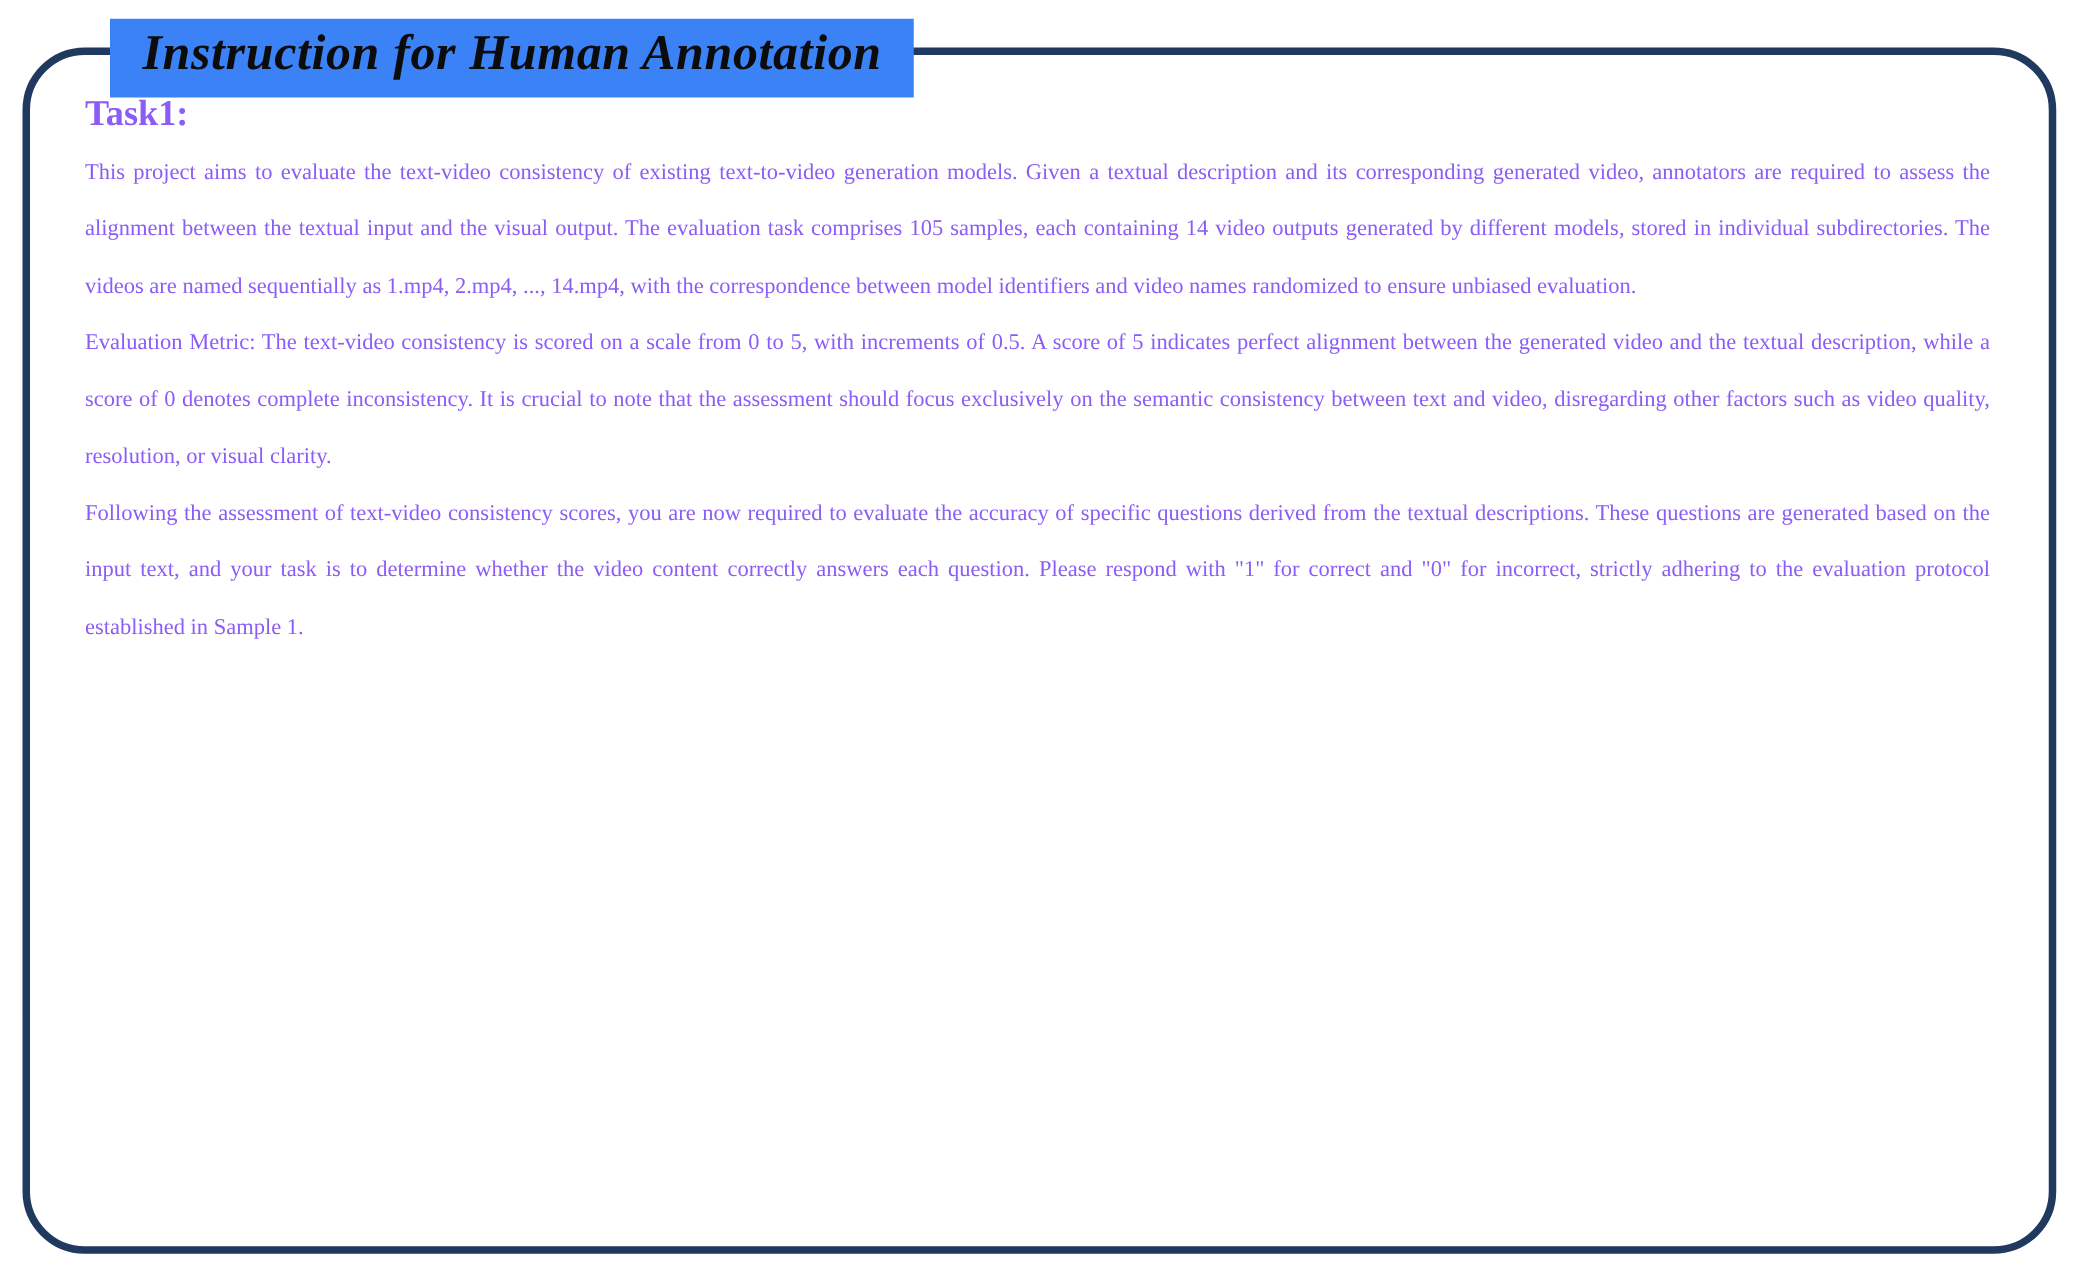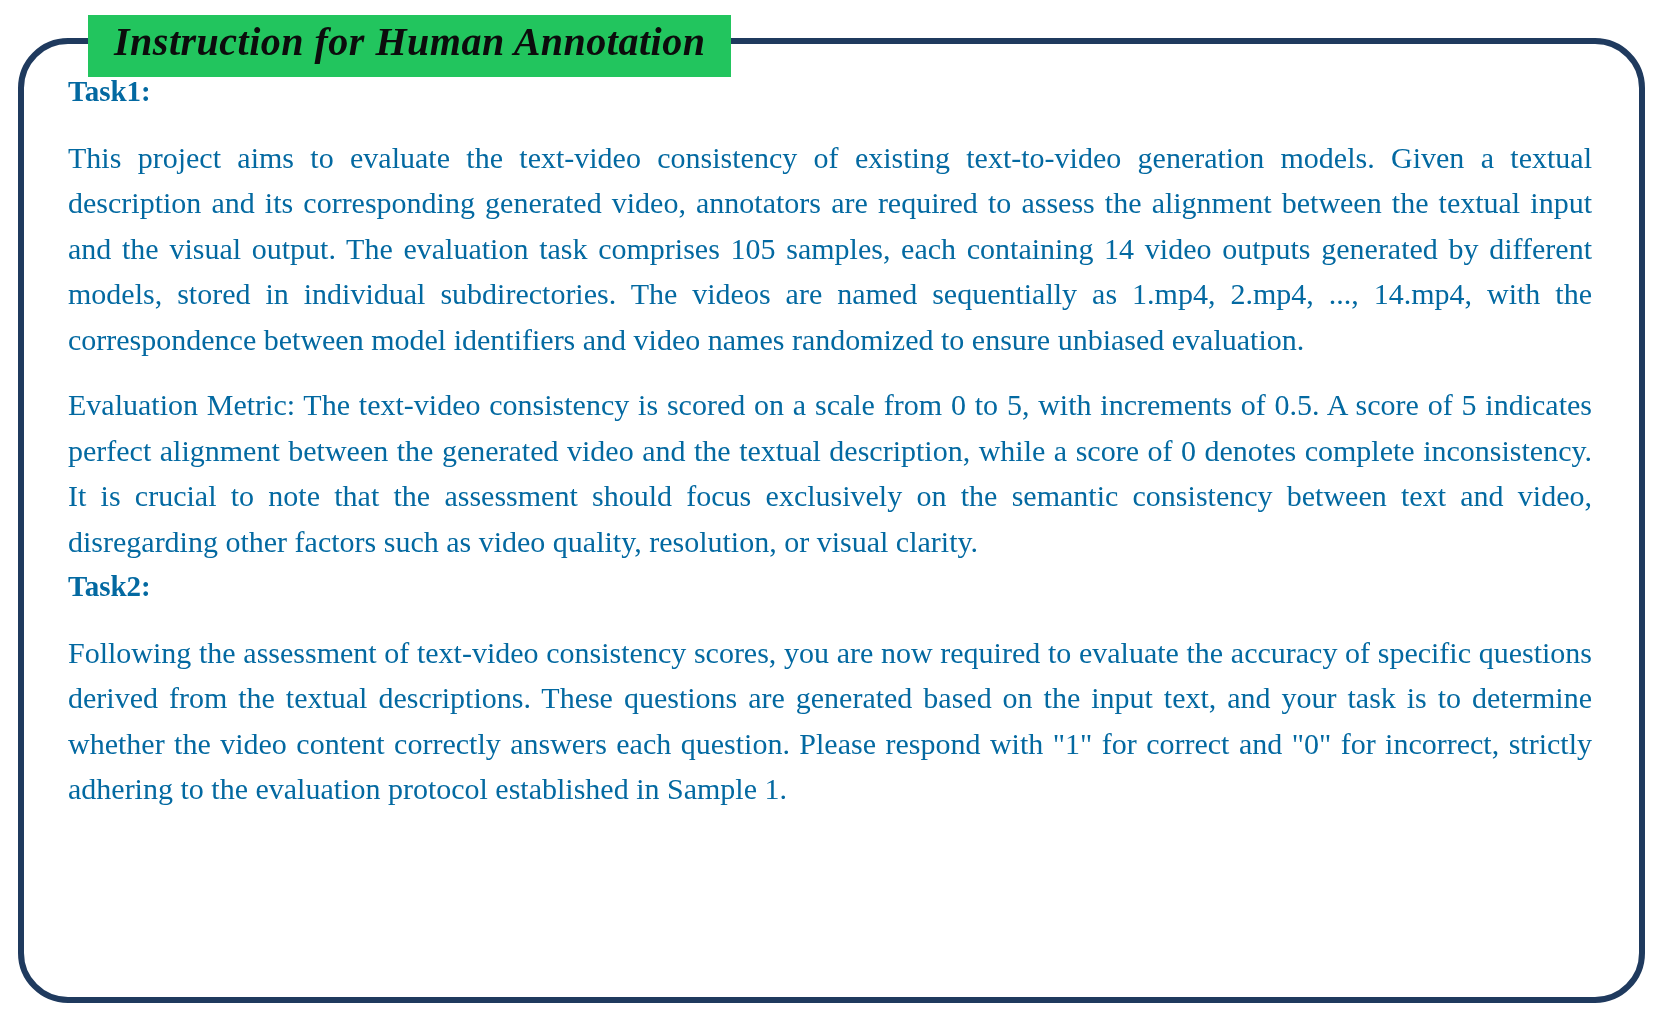--- a/index.html
+++ b/index.html
@@ -23,67 +23,65 @@
     width: 1627px;
     height: 965px;
     border: 6px solid #1f3a5e;
     border-radius: 50px;
     background: #ffffff;
   }
   .legend {
     position: absolute;
     top: -29px;
     left: 64px;
-    background: #22c55e;
+    background: #3b82f6;
     padding: 0 26px;
     line-height: 54px;
     white-space: nowrap;
   }
   .legend .title-text {
     font-size: 40px;
     font-weight: bold;
     font-style: italic;
     color: #0c0c0c;
     letter-spacing: 0.5px;
   }
   .content {
     position: absolute;
     left: 0;
     top: 0;
     width: 100%;
     padding: 25px 47px 0 44px;
-    color: #0369a1;
+    color: #8b5cf6;
   }
   .content h2 {
     font-size: 29px;
     font-weight: bold;
     line-height: 45.5px;
     text-align: left;
   }
   .content p {
-    font-size: 30px;
+    font-size: 18px;
     line-height: 45.5px;
     text-align: justify;
     text-justify: inter-word;
-    margin-top: 20px;
   }
 </style>
 </head>
 <body>
 
 <div class="page">
   <div class="frame">
     <div class="legend">
       <span class="title-text">Instruction for Human Annotation</span>
     </div>
     <div class="content">
       <section>
         <h2>Task1:</h2>
         <p>This project aims to evaluate the text-video consistency of existing text-to-video generation models. Given a textual description and its corresponding generated video, annotators are required to assess the alignment between the textual input and the visual output. The evaluation task comprises 105 samples, each containing 14 video outputs generated by different models, stored in individual subdirectories. The videos are named sequentially as 1.mp4, 2.mp4, ..., 14.mp4, with the correspondence between model identifiers and video names randomized to ensure unbiased evaluation.</p>
         <p>Evaluation Metric: The text-video consistency is scored on a scale from 0 to 5, with increments of 0.5. A score of 5 indicates perfect alignment between the generated video and the textual description, while a score of 0 denotes complete inconsistency. It is crucial to note that the assessment should focus exclusively on the semantic consistency between text and video, disregarding other factors such as video quality, resolution, or visual clarity.</p>
       </section>
       <section>
-        <h2>Task2:</h2>
         <p>Following the assessment of text-video consistency scores, you are now required to evaluate the accuracy of specific questions derived from the textual descriptions. These questions are generated based on the input text, and your task is to determine whether the video content correctly answers each question. Please respond with "1" for correct and "0" for incorrect, strictly adhering to the evaluation protocol established in Sample 1.</p>
       </section>
     </div>
   </div>
 </div>
 
 </body></html>

